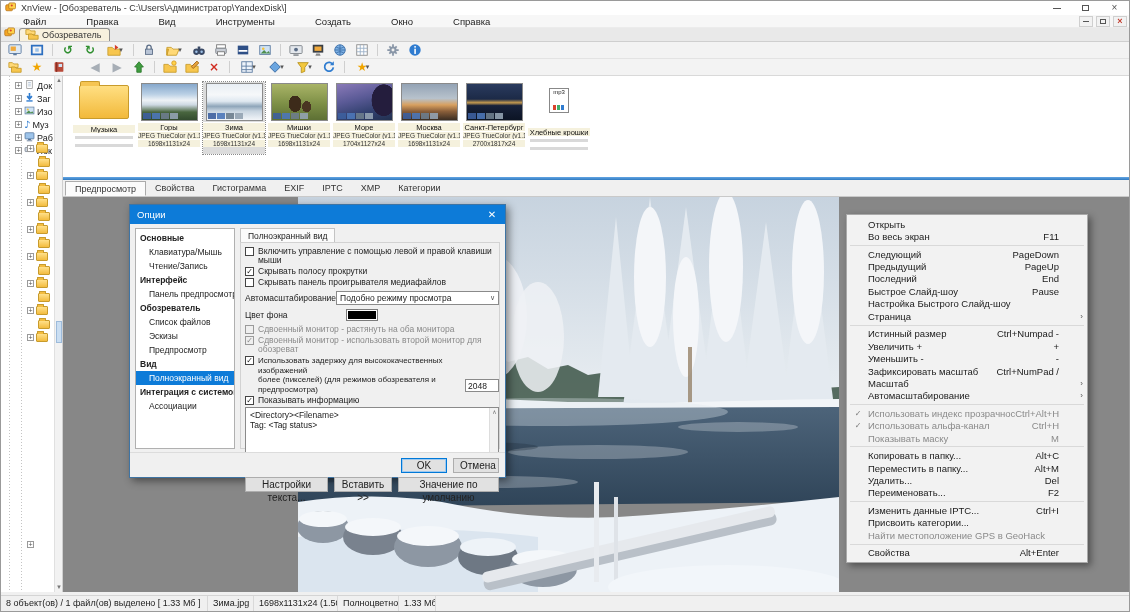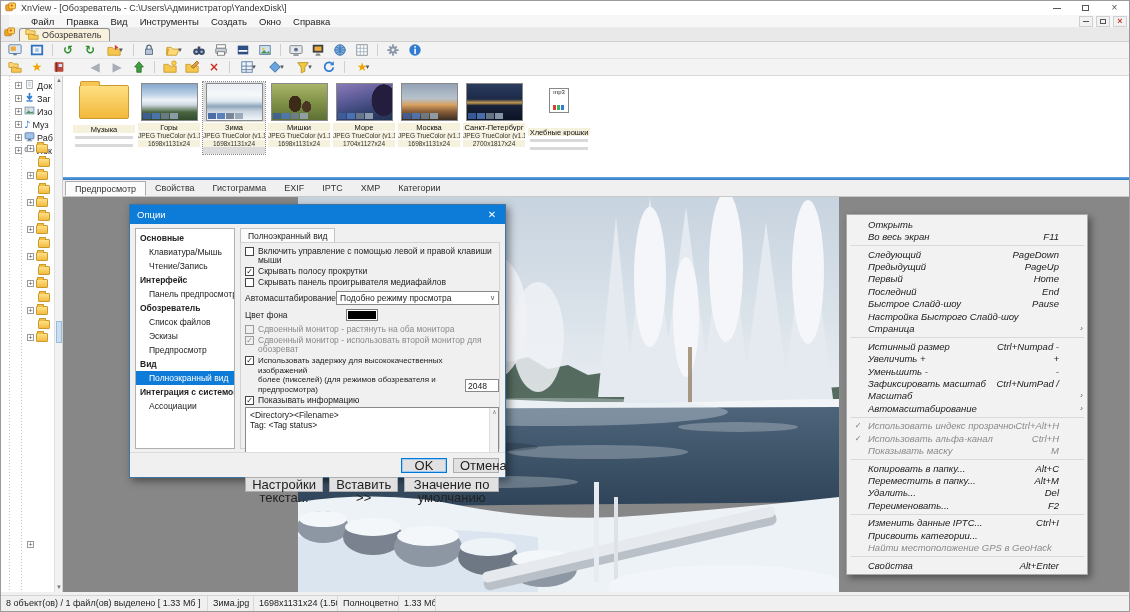--- a/index.html
+++ b/index.html
@@ -12,22 +12,22 @@
   .titlebar { position:absolute; left:0; top:0; right:0; height:14px; background:#ffffff;
     display:flex; align-items:center; padding-left:4px; }
   .titlebar .t-title { font-size:9px; color:#333; margin-left:4px; white-space:nowrap; }
   .win-ctrls { position:absolute; right:0; top:0; height:14px; display:flex; }
   .win-btn { width:29px; height:14px; display:flex; align-items:center; justify-content:center; color:#444; }
   .glyph-min { width:8px; height:1px; background:#555; display:inline-block; }
   .glyph-box { width:7px; height:6px; border:1px solid #555; display:inline-block; }
   .glyph-x { font-size:10px; line-height:10px; color:#555; }
 
   
-  .menubar { position:absolute; left:8px; top:14px; right:0; height:13px; background:#f7f7f7;
-    display:flex; align-items:center; padding-left:16px; border-bottom:1px solid #ececec; }
+  .menubar { position:absolute; left:0; top:14px; right:0; height:13px; background:#f7f7f7;
+    display:flex; align-items:center; padding-left:16px; border-bottom:1px solid #ececec;gap:28px; }
   .menubar .mi { padding:0 6px; font-size:9.5px; color:#222; }
   .mdi-ctrls { position:absolute; right:2px; top:14px; height:13px; display:flex; align-items:center; gap:3px; }
   .mdi-btn { width:14px; height:11px; display:flex; align-items:center; justify-content:center; border:1px solid #cfcfcf; background:#f2f2f2; }
   .mdi-btn .glyph-min { width:6px; }
   .mdi-btn .glyph-box { width:6px; height:5px; }
   .mdi-x { color:#c0392b; font-weight:bold; font-size:9px; line-height:9px; }
 
   
   .tabstrip { position:absolute; left:0; top:27px; right:0; height:14px; background:#e9e9e9;
     border-bottom:1px solid #cfcfcf; display:flex; align-items:flex-end; padding-left:3px; }
@@ -132,30 +132,30 @@
   .swatch { margin-left:58px; width:32px; height:12px; border:1px solid #7a7a7a; background:#fff; padding:1px; }
   .swatch i { display:block; width:100%; height:100%; background:#000; }
   .delay-row { display:flex; gap:4px; margin:2px 0; }
   .delay-text { flex:1; font-size:8px; line-height:9.5px; }
   .numfield { width:34px; height:13px; background:#fff; border:1px solid #8a8a8a; font-size:8.5px; padding:1px 2px; flex:none; align-self:center;margin-top:21px; }
   .infoarea { position:relative; margin-top:2px; width:100%; height:66px; background:#fff; border:1px solid #8a8a8a; font-size:8.5px; padding:2px 12px 10px 4px; line-height:10px; color:#222; }
   .vsb { position:absolute; right:0; top:0; bottom:9px; width:9px; background:#f1f1f1; border-left:1px solid #ddd; }
   .hsb { position:absolute; left:0; right:9px; bottom:0; height:9px; background:#f1f1f1; border-top:1px solid #ddd; }
   .sb-arr { position:absolute; font-size:6px; color:#777; line-height:8px; width:9px; text-align:center; }
   .dlg-btnrow { display:flex; gap:6px; margin-top:4px; }
-  .btn { height:15px; background:#e1e1e1; border:1px solid #adadad; font-size:13px; padding:0 6px; line-height:13px; color:#222; text-align:center; }
+  .btn { height:15px; background:#e1e1e1; border:1px solid #adadad; font-size:10px; padding:0 6px; line-height:13px; color:#222; text-align:center; }
   .dlg-footer { position:absolute; left:0; right:0; bottom:0; height:25px; border-top:1px solid #dcdcdc;
     display:flex; justify-content:flex-end; align-items:center; gap:6px; padding-right:6px; background:#f0f0f0; }
   .btn.ok { width:46px; border:1px solid #0078d7; box-shadow:0 0 0 1px #9ec9ef inset; }
   .btn.cancel { width:46px; }
 
   
   .ctxmenu { position:absolute; left:845px; top:213px; width:242px; background:#f2f2f2;
     border:1px solid #a9a9a9; box-shadow:3px 3px 7px rgba(0,0,0,.4); padding:3px 1px; }
-  .cm-item { height:12.45px; display:flex; align-items:center; font-size:9.5px; color:#1a1a1a;font-style:italic; }
+  .cm-item { height:12.45px; display:flex; align-items:center; font-size:9.5px; color:#1a1a1a; }
   .cm-item .chk { width:20px; text-align:center; font-size:8px; color:#7a7a7a; flex:none; font-family:"DejaVu Sans",sans-serif; }
   .cm-item .cm-label { flex:1; white-space:nowrap; overflow:hidden; }
   .cm-item .cm-short { margin-right:14px; white-space:nowrap; }
   .cm-item .cm-sub { width:10px; font-size:8px; color:#555; text-align:right; margin-right:3px; }
   .cm-item.disabled { color:#8a8a8a; }
   .cm-sep { height:1px; background:#d9d9d9; margin:2px 2px; }
 
   
   .statusbar { position:absolute; left:0; bottom:0; right:0; height:16px; background:#f0f0f0;
     border-top:1px solid #d4d4d4; display:flex; align-items:center; font-size:9px; color:#222; }
@@ -845,26 +845,20 @@
         <span class="cm-sub"></span>
       </div>
       <div class="cm-item">
         <span class="chk"></span>
         <span class="cm-label">Предыдущий</span>
         <span class="cm-short">PageUp</span>
         <span class="cm-sub"></span>
       </div>
       <div class="cm-item">
         <span class="chk"></span>
-        <span class="cm-label">Первый</span>
-        <span class="cm-short">Home</span>
-        <span class="cm-sub"></span>
-      </div>
-      <div class="cm-item">
-        <span class="chk"></span>
         <span class="cm-label">Последний</span>
         <span class="cm-short">End</span>
         <span class="cm-sub"></span>
       </div>
       <div class="cm-item">
         <span class="chk"></span>
         <span class="cm-label">Быстрое Слайд-шоу</span>
         <span class="cm-short">Pause</span>
         <span class="cm-sub"></span>
       </div>

